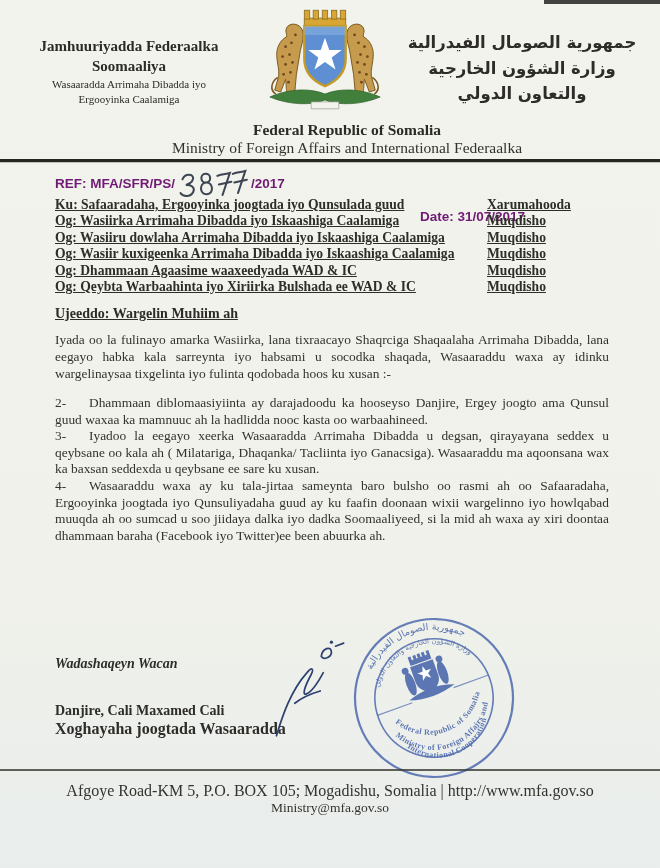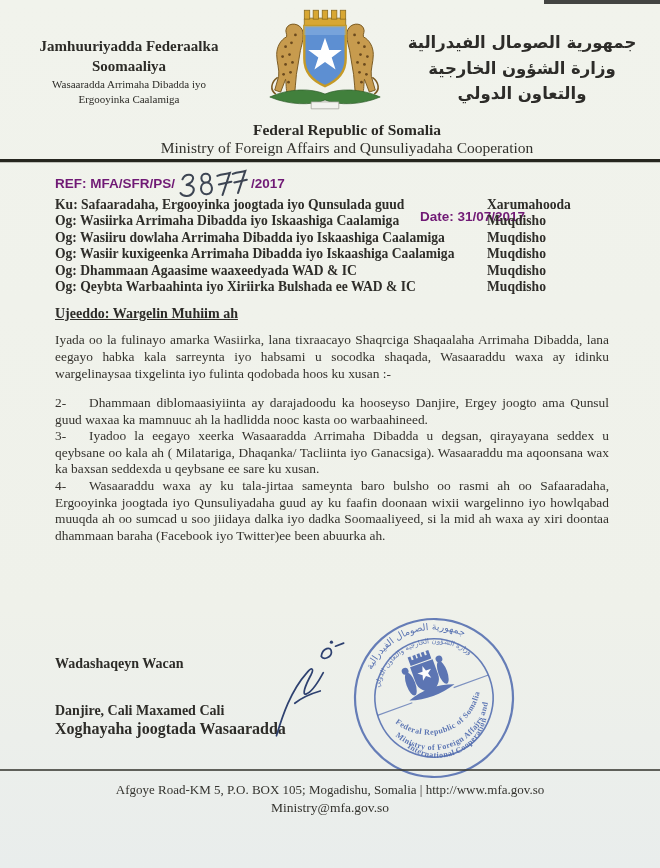--- a/index.html
+++ b/index.html
@@ -24,41 +24,41 @@
   .scan-strip{left:544px;right:0;top:0;height:4px;background:#242424;opacity:.85;}
   
   .ref-row{left:55px;top:165px;right:20px;height:30px;
     font-family:"Liberation Sans","DejaVu Sans",sans-serif;font-weight:bold;
     font-size:13.5px;color:#701a75;}
   .ref-left{position:absolute;left:0;top:4px;white-space:nowrap;}
   .hw{display:inline-block;width:72px;height:30px;vertical-align:-11px;margin:0 2px;}
   .ref-date{position:absolute;left:365px;top:4px;margin-top:40px;}
   
   .recipients{left:55px;top:197px;width:552px;font-weight:bold;font-size:13.6px;
-    line-height:16.4px;color:#2e2d29;}
+    line-height:16.4px;color:#2e2d29;text-decoration:underline;}
   .r-row{display:flex;}
   .r-label{width:432px;}
   .r-loc{flex:1;}
   
   .subject{left:55px;top:306px;font-weight:bold;font-size:14px;color:#2c2b27;
     text-decoration:underline;}
   .intro{left:55px;top:331px;width:554px;font-size:13.4px;line-height:17.2px;
     text-align:justify;color:#34322d;}
   .items{left:55px;top:395px;width:554px;font-size:13.4px;line-height:16.6px;
     text-align:justify;color:#34322d;}
   .items p{margin:0;}
   .item .num{display:inline-block;width:34px;}
-  .signoff{left:55px;top:656px;font-weight:bold;font-size:14px;color:#2d2c28;}
+  .signoff{left:55px;top:656px;font-weight:bold;font-size:14px;color:#2d2c28;font-style:italic;}
   .signer-name{left:55px;top:703px;font-weight:bold;font-size:14px;color:#2d2c28;}
   .signer-title{left:55px;top:720px;font-weight:bold;font-size:16px;color:#2d2c28;}
   .signature{left:260px;top:634px;width:94px;height:114px;}
   .seal{left:348px;top:613px;width:172px;height:170px;opacity:.92;}
   
   .rule2{left:0;right:0;top:769px;height:2px;background:#3c3c36;opacity:.8;}
-  .footer1{left:0;right:0;top:782px;text-align:center;font-size:13px;color:#34332e;}
+  .footer1{left:0;right:0;top:782px;text-align:center;font-size:16px;color:#34332e;}
   .footer2{left:0;right:0;top:800px;text-align:center;font-size:13.5px;color:#34332e;}
 </style>
 </head>
 <body>
 
 <div class="page">
 
   <div class="abs scan-strip"></div>
 
   <div class="abs lh-somali">
@@ -103,21 +103,21 @@
     <path d="M56 98 h28 v7 h-28 z" fill="#f2f2ee" stroke="#9a9a90" stroke-width=".7"></path>
   </svg>
 
   <div class="abs lh-arabic">
     <div>جمهورية الصومال الفيدرالية</div>
     <div>وزارة الشؤون الخارجية</div>
     <div>والتعاون الدولي</div>
   </div>
 
   <div class="abs lh-en1">Federal Republic of Somalia</div>
-  <div class="abs lh-en2">Ministry of Foreign Affairs and Qunsuliyadaha Cooperation</div>
+  <div class="abs lh-en2">Ministry of Foreign Affairs and International Federaalka</div>
 
   <div class="abs rule1"></div>
 
   <div class="abs ref-row">
     <span class="ref-left">
       <span>REF: MFA/SFR/PS/</span><svg class="hw" viewBox="0 0 74 30">
         <title>3877</title>
         <g fill="none" stroke="#3d4553" stroke-width="2.1" stroke-linecap="round" transform="rotate(-4 37 15)">
           <path d="M6 8 C9 2 18 3 17 8 C16 12 11 14 9 14 C14 14 19 17 16 22 C13 27 5 26 3 22"></path>
           <path d="M30 4 C24 4 24 13 30 13 C36 13 36 4 30 4 Z M30 13 C23 13 22 25 30 25 C38 25 37 13 30 13 Z"></path>

